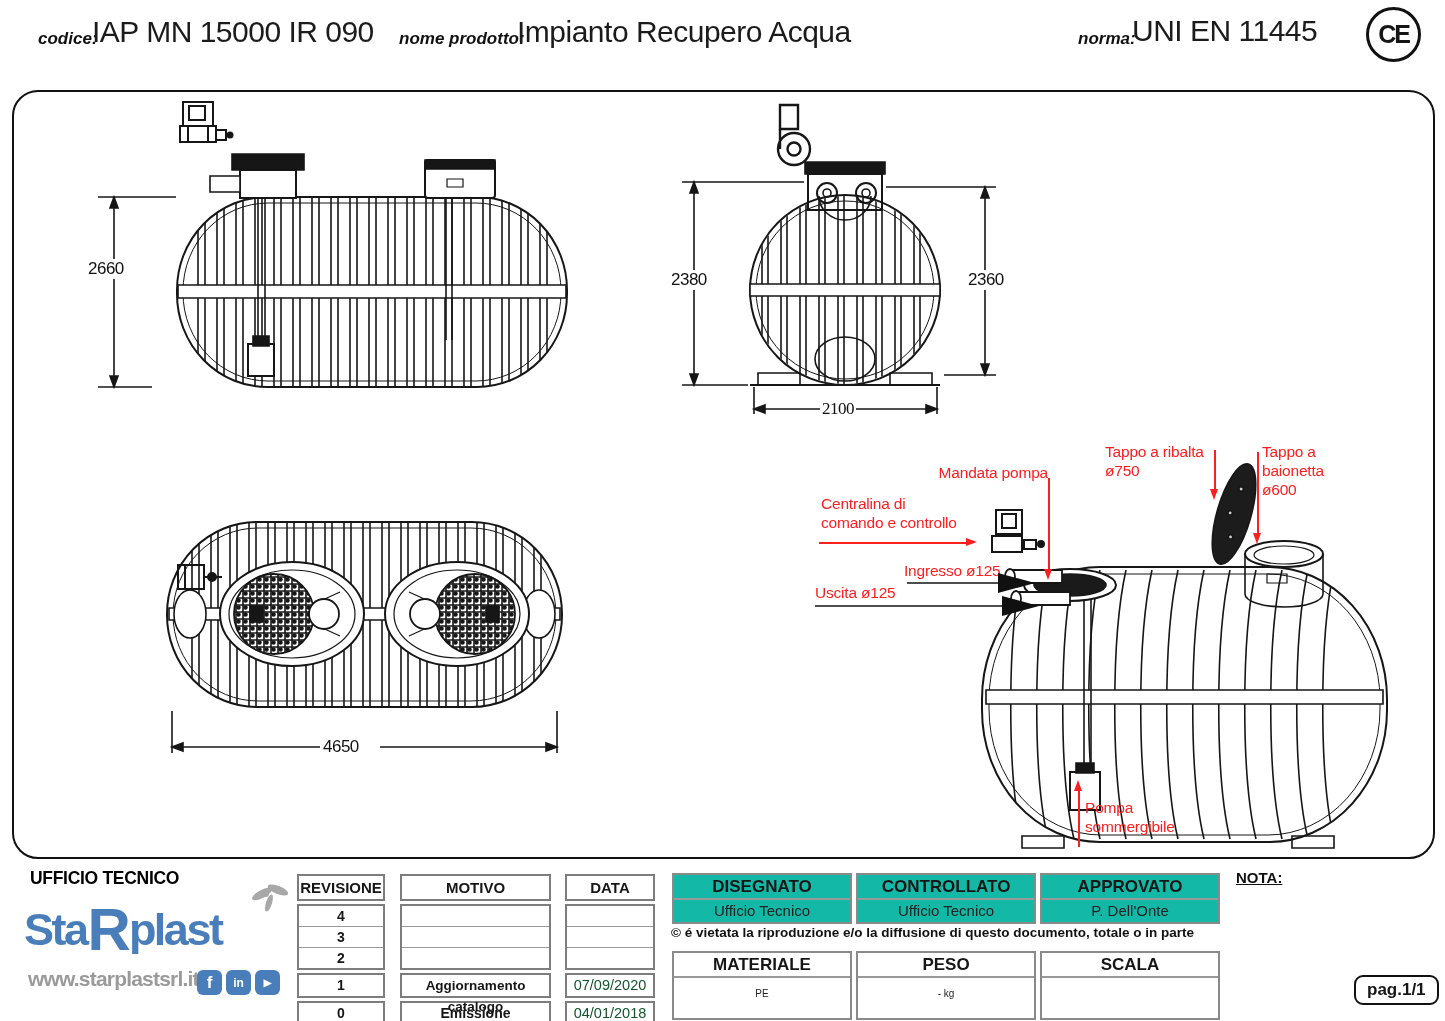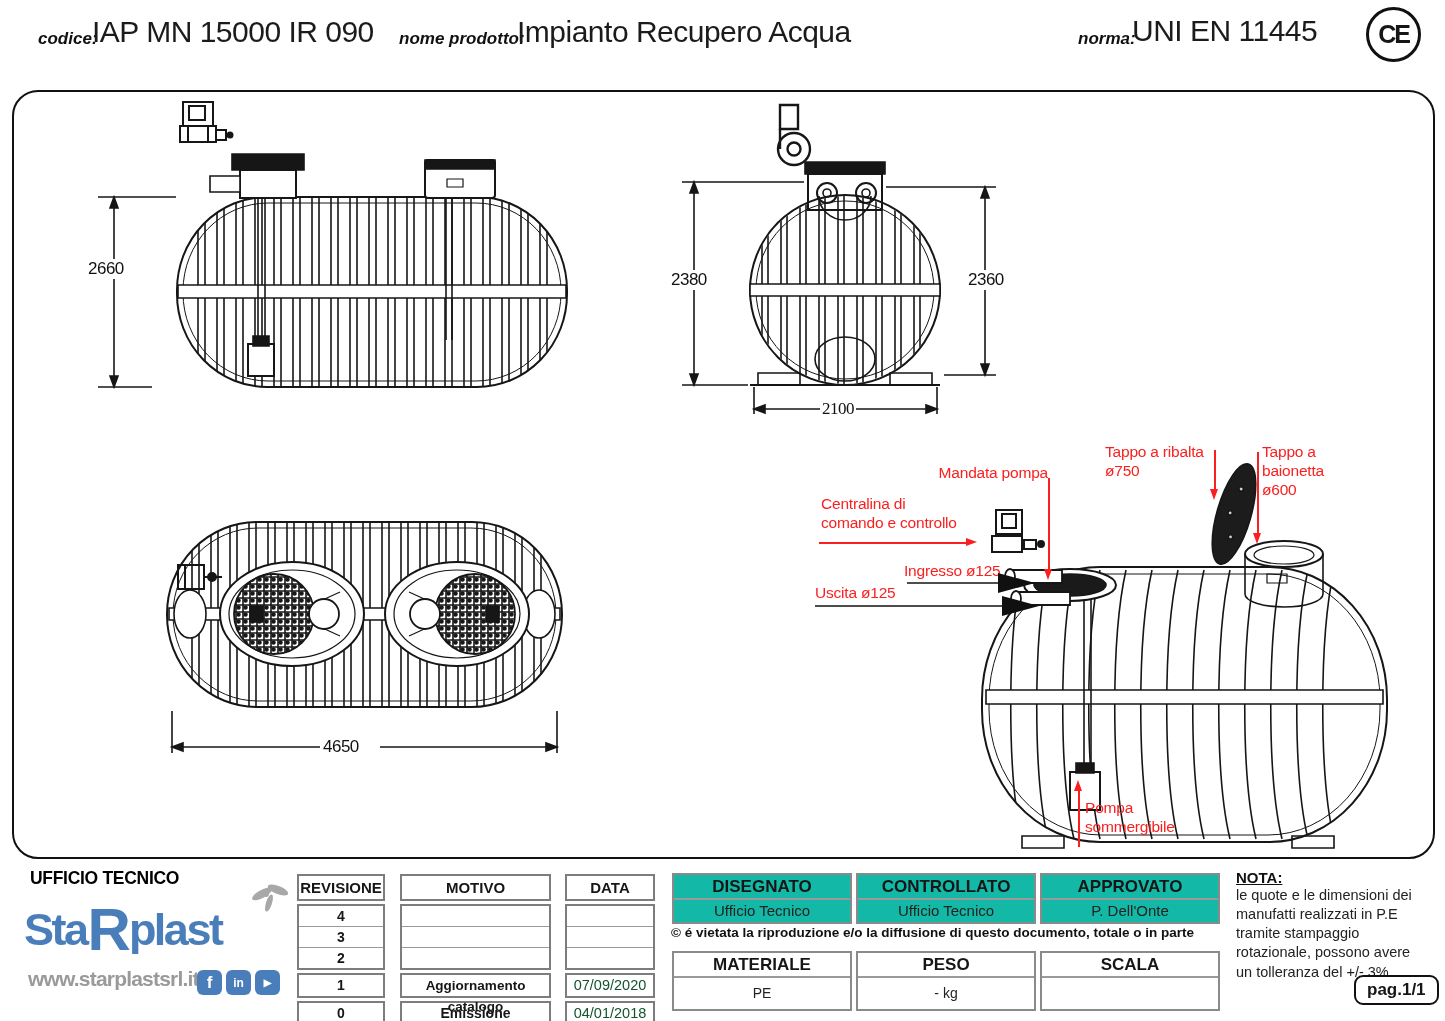--- a/index.html
+++ b/index.html
@@ -55,21 +55,21 @@
   .rrow{height:20px;line-height:20px;text-align:center;font-size:14px;font-weight:700;}
   .rrow + .rrow{border-top:1px solid #9a9a9a;}
   .rbox.single .rrow{height:21px;line-height:21px;}
   .rdate{font-weight:400;color:#14532d;font-size:14.5px;}
 
   .sig{position:absolute;top:873px;width:176px;border:2px solid #8a8a8a;background:#14b8a6;}
   .sighead{height:23px;line-height:23px;font-weight:700;font-size:17px;text-align:center;border-bottom:2px solid #9a9a9a;}
   .sigval{height:22px;line-height:22px;font-size:15px;text-align:center;color:#222;}
   .copyright{position:absolute;left:671px;top:925px;font-weight:700;font-size:13.5px;color:#111;white-space:nowrap;}
   .spec{position:absolute;top:951px;width:176px;border:2px solid #8a8a8a;background:#fff;}
-  .specval{height:31px;line-height:31px;font-size:14px;text-align:center;color:#222;}
+  .specval{height:40px;line-height:31px;font-size:10px;text-align:center;color:#222;}
 
   .nota{position:absolute;left:1236px;top:869px;width:192px;}
   .notalabel{font-weight:700;font-size:15px;text-decoration:underline;color:#111;}
   .notatext{font-size:14.5px;line-height:1.32;color:#222;}
   .pag{position:absolute;left:1354px;top:975px;border:2.5px solid #111;border-radius:9px;padding:3px 11px;
        font-weight:700;font-size:17px;background:#fff;}
 
   svg *{vector-effect:non-scaling-stroke;}
 </style>
 </head>
@@ -442,17 +442,16 @@
     <div class="sighead">PESO</div>
     <div class="specval">- kg</div>
   </div>
   <div class="spec" style="left:1040px;">
     <div class="sighead">SCALA</div>
     <div class="specval"></div>
   </div>
 
   <div class="nota">
     <div class="notalabel">NOTA:</div>
-    <div class="notatext">le quote e le dimensioni dei manufatti realizzati in P.E tramite stampaggio rotazionale, possono avere un tolleranza del +/- 3%</div>
   </div>
   <div class="pag">pag.1/1</div>
 
 </div>
 
 </body></html>

